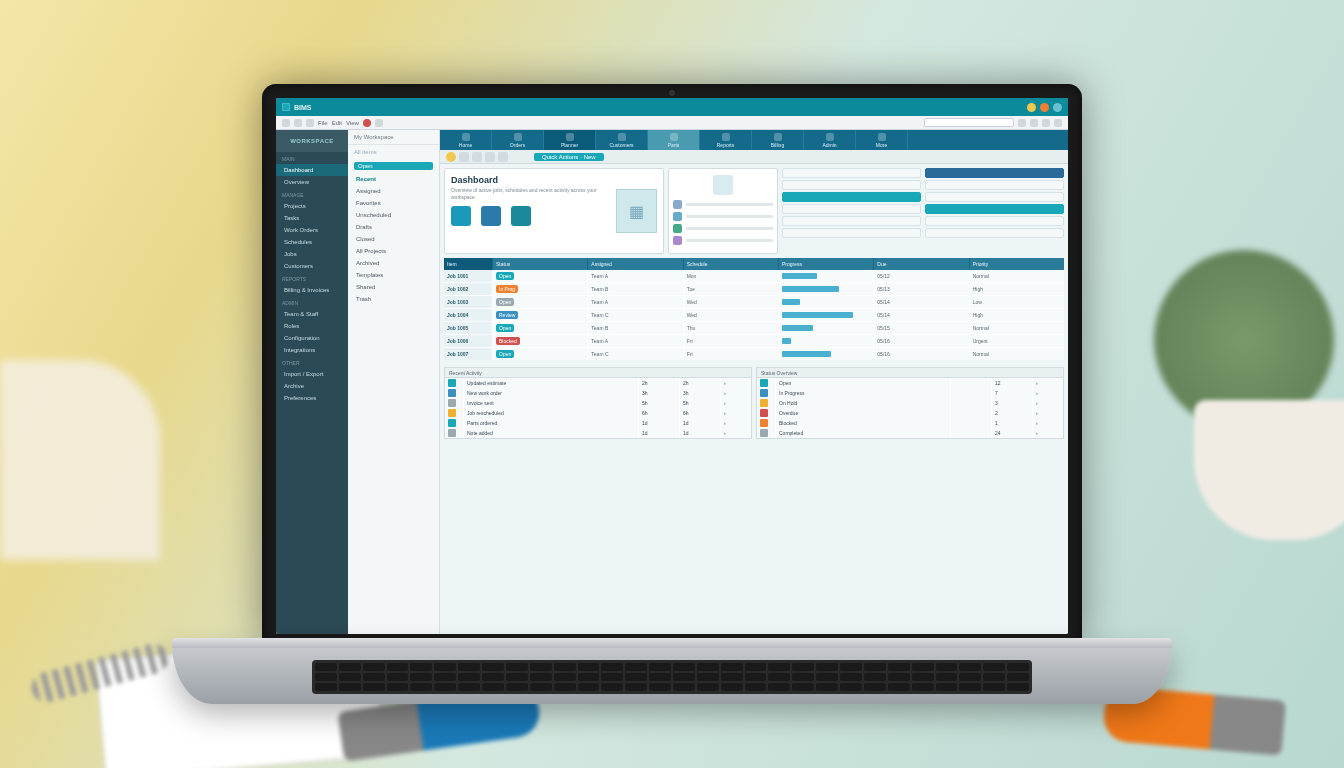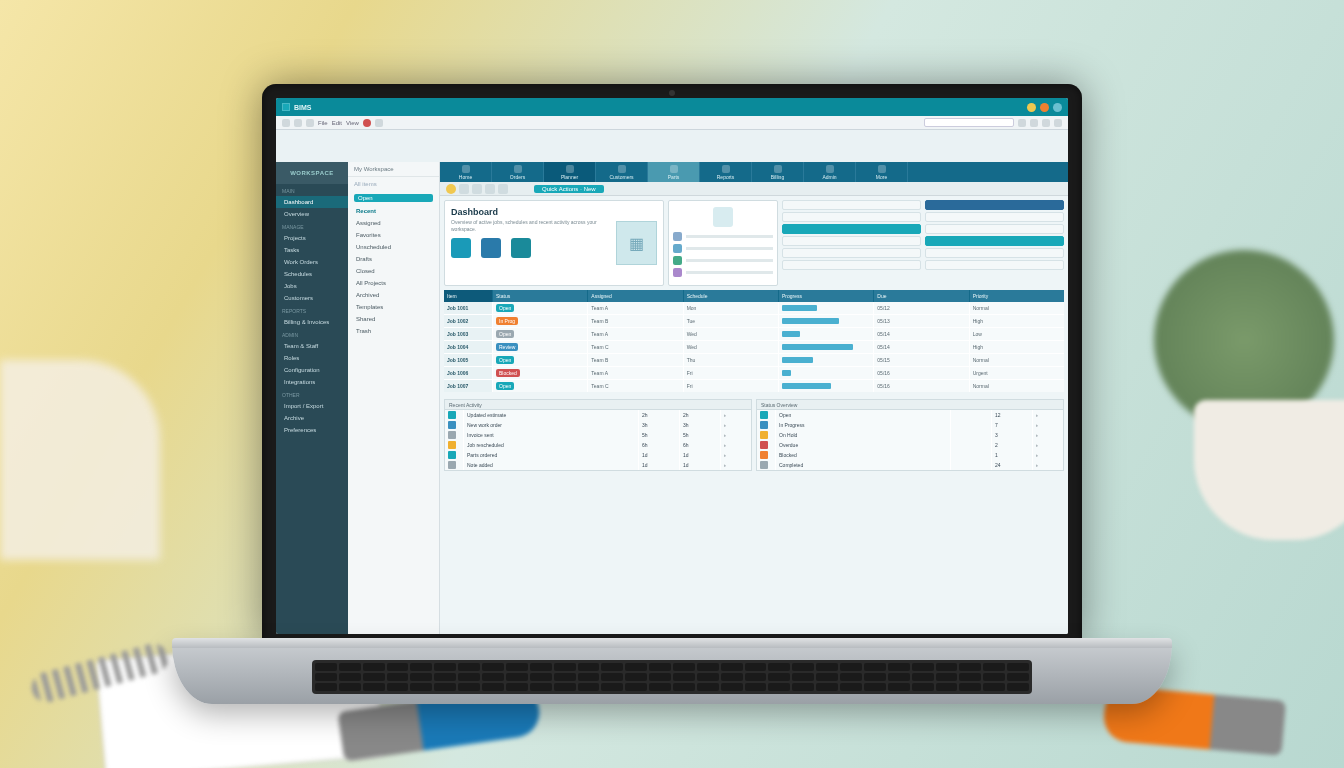--- a/index.html
+++ b/index.html
@@ -77,21 +77,21 @@
   .toolbar {
     height: 14px; background:#f0f4f6; border-bottom:1px solid #cdd6dc;
     display:flex; align-items:center; gap:4px; padding:0 6px; font-size:6px; color:#667;
   }
   .toolbar .ic{width:8px;height:8px;background:#d0d8dc;border-radius:2px;}
   .toolbar .red{background:#d05050;border-radius:50%;}
   .toolbar .spacer{flex:1;}
   .toolbar .addr{background:#fff;border:1px solid #ccd;width:90px;height:9px;border-radius:2px;}
 
   
-  .app { flex:1; display:flex; min-height:0;margin-top:32px;}
+  .app { flex:1; display:flex; min-height:0;}
 
   .nav {
     width: 72px; background:#2a4a56; color:#c8dce2;
     display:flex; flex-direction:column; font-size:6px;
   }
   .nav .logo {height:22px; background:#3a5a66; display:flex;align-items:center;justify-content:center;font-weight:700;color:#9cc;letter-spacing:.5px;}
   .nav .grp {padding:4px 6px 2px;color:#7a98a2;font-size:5px;text-transform:uppercase;}
   .nav a {display:block;padding:3px 8px;color:#c8dce2;text-decoration:none;white-space:nowrap;overflow:hidden;text-overflow:ellipsis;}
   .nav a.active{background:#1a6a7a;color:#fff;}
 

